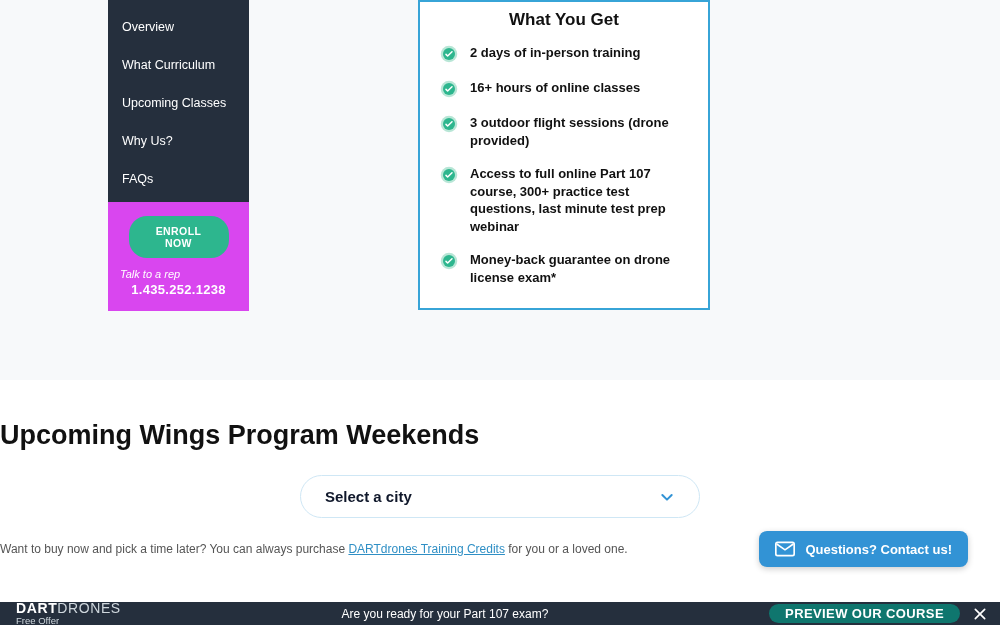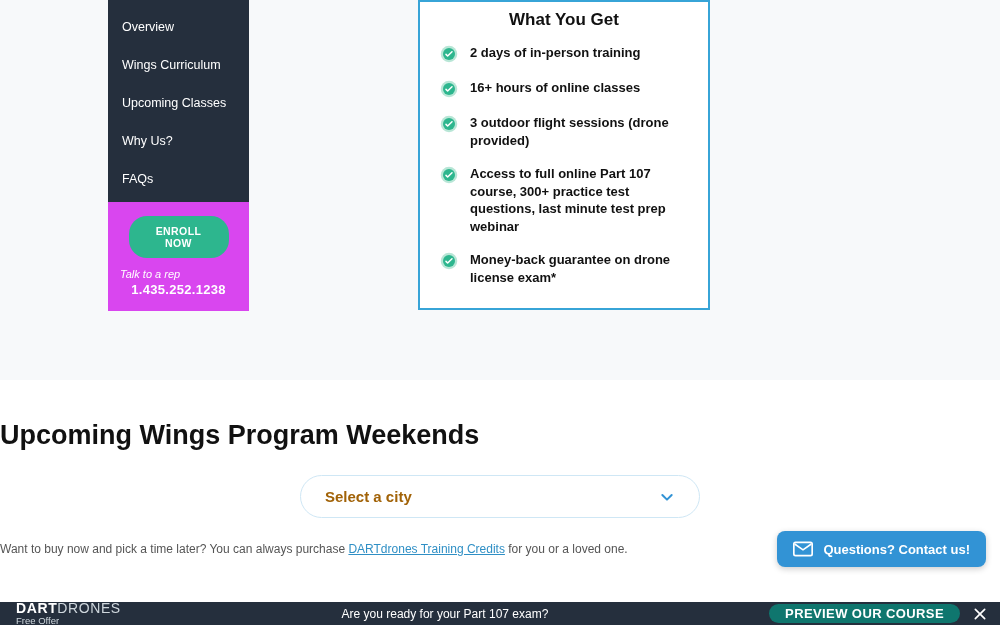--- a/index.html
+++ b/index.html
@@ -121,21 +121,21 @@
     border-radius: 28px;
     padding: 12px 24px;
     display: flex;
     justify-content: space-between;
     align-items: center;
     cursor: pointer;
   }
   .city-select-label {
     font-size: 15px;
     font-weight: 700;
-    color: #a16207;
+    color: #0f172a;
   }
   .city-chevron {
     width: 16px;
     height: 16px;
   }
   .upcoming-sub {
     margin-top: 22px;
     font-size: 12px;
     color: #555;
     line-height: 1.6;
@@ -189,21 +189,21 @@
     font-weight: 700;
     letter-spacing: 0.4px;
     cursor: pointer;
   }
   .close-x {
     width: 16px; height: 16px; cursor: pointer;
   }
   
   .chat-pill {
     position: absolute;
-    right: 14px;
+    right: 32px;
     bottom: 58px;
     background: #3293d5;
     color: #fff;
     border-radius: 8px;
     padding: 10px 16px;
     display: flex;
     align-items: center;
     gap: 10px;
     font-size: 13px;
     font-weight: 600;
@@ -211,21 +211,21 @@
     box-shadow: 0 2px 6px rgba(0,0,0,0.2);
   }
   .mail-icon { width: 20px; height: 16px; }
 </style>
 </head>
 <body>
 
 <div class="sidebar">
   <div class="sidebar-items">
     <div class="sidebar-item">Overview</div>
-    <div class="sidebar-item">Wings Curriculum</div>
+    <div class="sidebar-item">What Curriculum</div>
     <div class="sidebar-item">Upcoming Classes</div>
     <div class="sidebar-item">Why Us?</div>
     <div class="sidebar-item">FAQs</div>
   </div>
   <div class="sidebar-footer">
     <button class="enroll-btn">ENROLL NOW</button>
     <div class="talk-rep">Talk to a rep</div>
     <div class="phone">1.435.252.1238</div>
   </div>
 </div>

